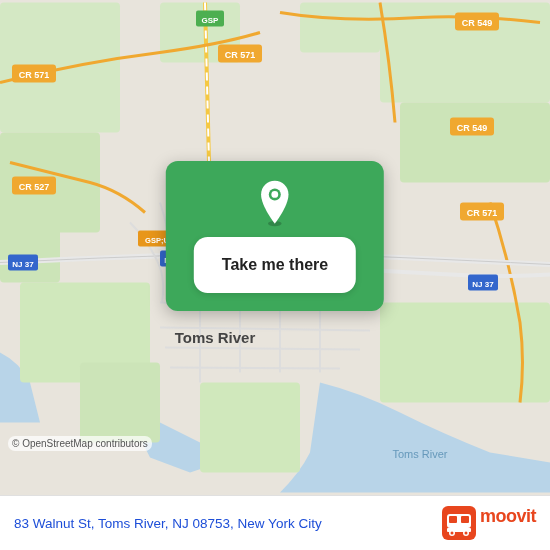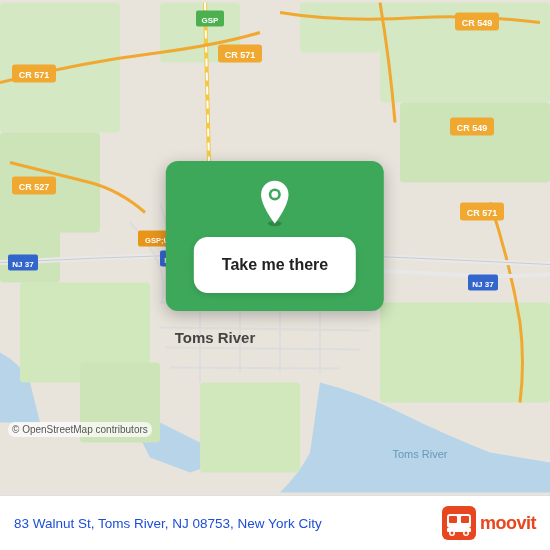--- a/index.html
+++ b/index.html
@@ -82,40 +82,40 @@
     }
 
     .address-text {
       font-size: 13.5px;
       color: #1d4ed8;
       flex: 1;
     }
 
     .moovit-logo {
       display: flex;
-      align-items: center;
+      align-items: flex-start;
       gap: 4px;
       flex-shrink: 0;
     }
 
     .moovit-icon {
       width: 34px;
       height: 34px;
     }
 
     .moovit-text {
       font-size: 18px;
       font-weight: 700;
       color: #e8461e;
       letter-spacing: -0.5px;
     }
 
     .osm-credit {
       position: absolute;
-      bottom: 58px;
+      bottom: 44px;
       left: 8px;
       font-size: 10px;
       color: #555;
       background: rgba(255,255,255,0.7);
       padding: 2px 4px;
       border-radius: 7px;
       z-index: 5;
     }
   </style>
 </head>

